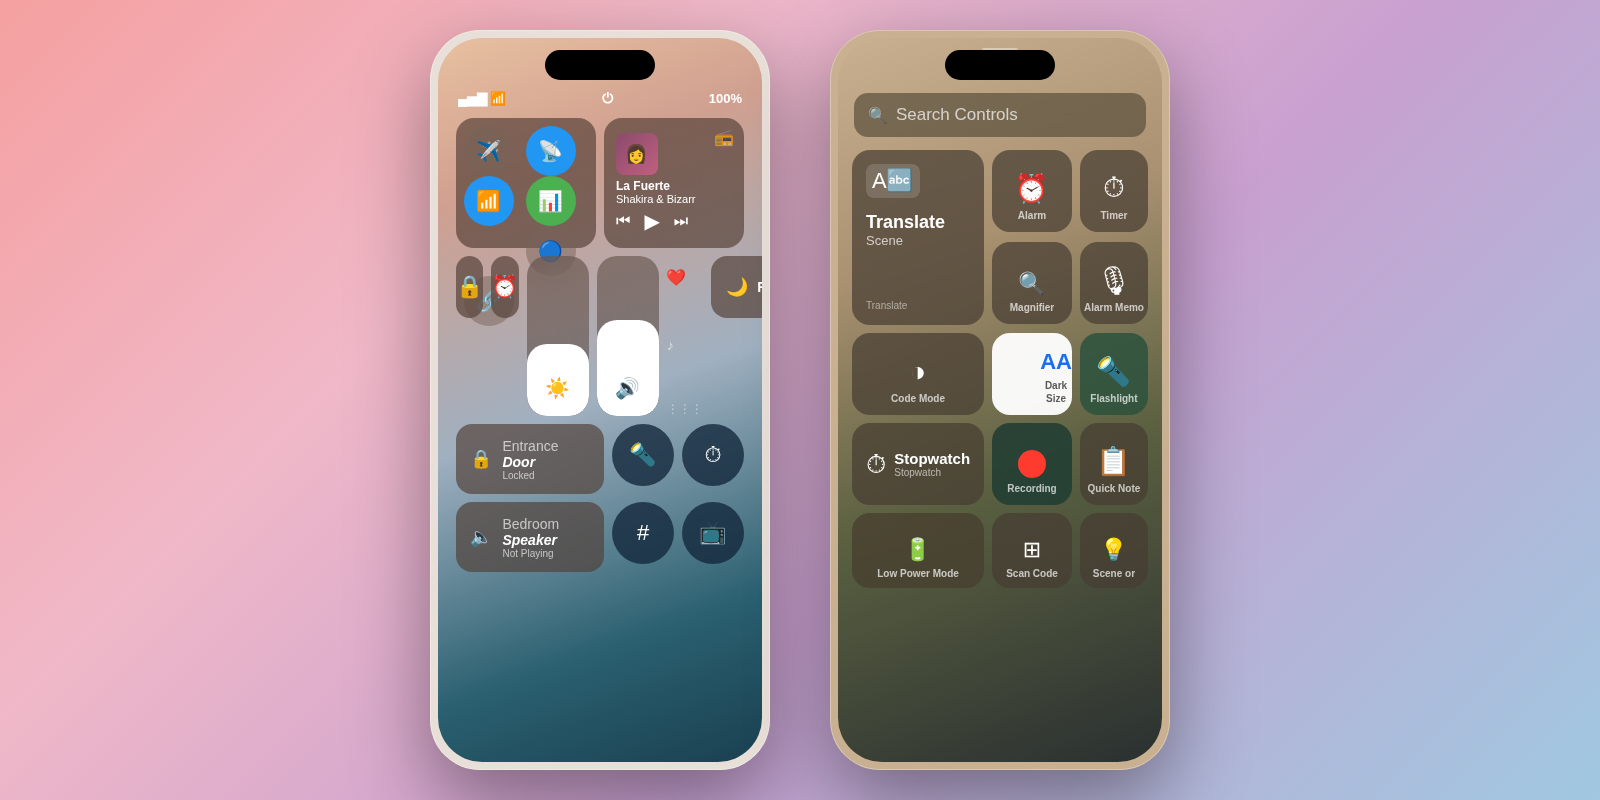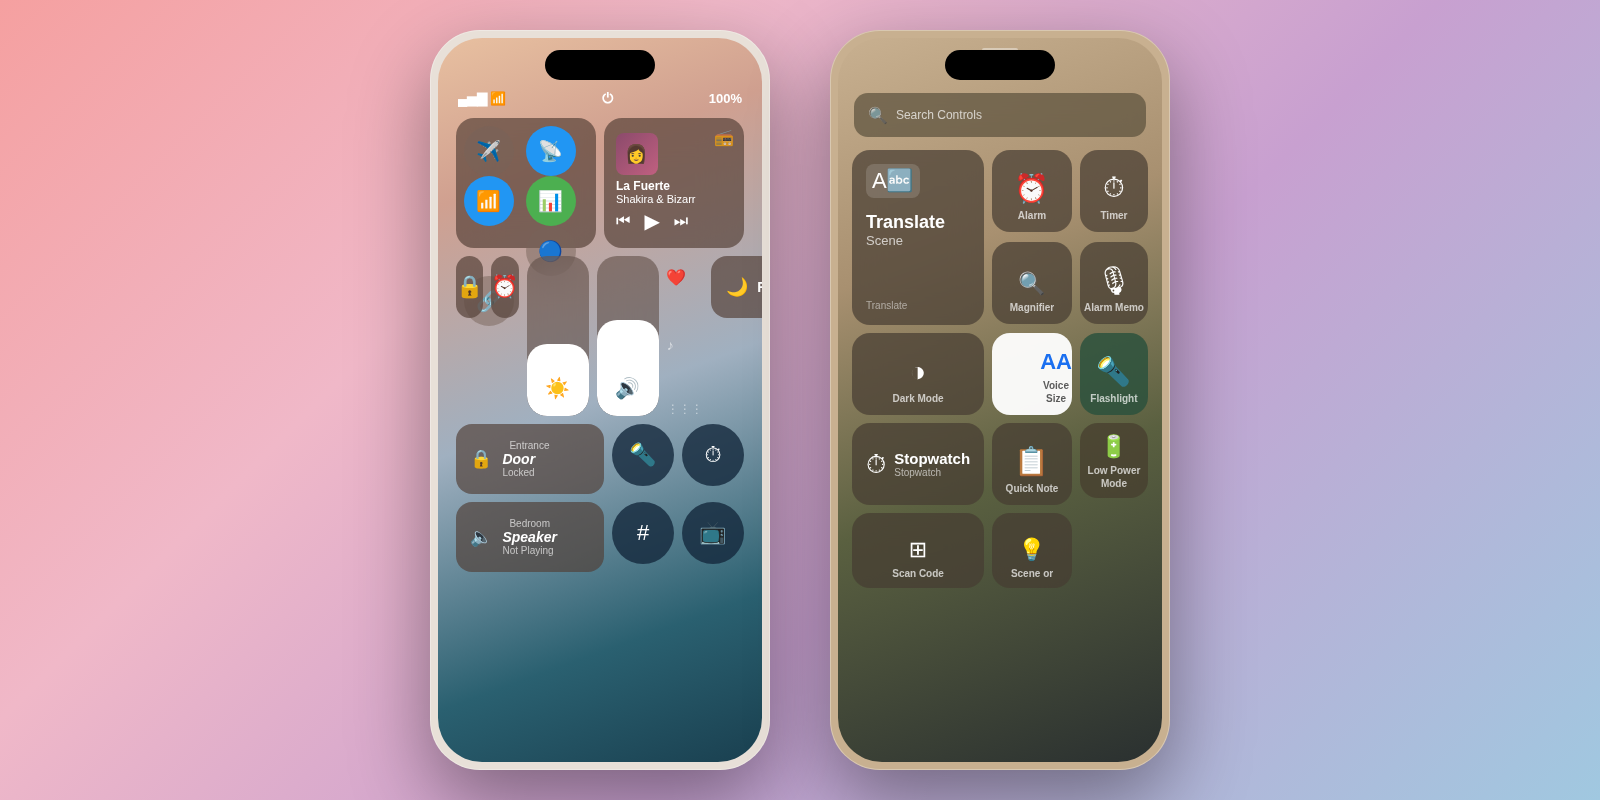--- a/index.html
+++ b/index.html
@@ -206,21 +206,21 @@
       height: 70px;
       border-radius: 16px;
       flex-direction: row;
       gap: 10px;
       padding: 0 14px;
       justify-content: flex-start;
       align-items: center;
     }
     .tile-icon { font-size: 18px; }
     .tile-labels { display: flex; flex-direction: column; align-items: flex-start; }
-    .tile-sub { font-size: 10px; color: rgba(255,255,255,0.65); margin-left: 7px; }
+    .tile-sub { font-size: 14px; color: rgba(255,255,255,0.65); }
     .tile-main { font-size: 14px; font-weight: 700; color: white; font-style: italic; }
     .tile-sub2 { font-size: 10px; color: rgba(255,255,255,0.65); }
 
     .dark-row {
       display: flex;
       gap: 8px;
     }
     .dark-btn {
       width: 62px;
       height: 62px;
@@ -436,21 +436,21 @@
 <div class="phone" style="background: #c8b090;">
   <div class="phone-inner">
     <div class="phone2-screen">
 
       <div class="phone2-drag-handle"></div>
 
       <div class="dynamic-island"></div>
 
       <div class="search-bar">
         <span>🔍</span>
-        <span style="color: rgba(255,255,255,0.7); font-size:12px;text-align:right;">Search Controls</span>
+        <span style="color: rgba(255,255,255,0.7); font-size:17px;text-align:right;">Search Controls</span>
       </div>
 
       <div class="controls-grid">
 
         <div class="ctrl-tile translate-tile" style="grid-row: span 2; height: 175px;">
           <div style="display:flex; gap:4px; margin-bottom:6px;">
             <span style="font-size:22px; color:white; background:rgba(255,255,255,0.15); border-radius:8px; padding:4px 6px;">A🔤</span>
           </div>
           <div>
             <div style="font-size:18px; font-weight:700; color:white;">Translate</div>
@@ -474,41 +474,45 @@
           <span class="ctrl-label">Magnifier</span>
         </div>
 
         <div class="ctrl-tile std-tile">
           <span class="ctrl-icon">🎙</span>
           <span class="ctrl-label">Alarm Memo</span>
         </div>
 
         <div class="ctrl-tile std-tile">
           <span class="ctrl-icon">◑</span>
-          <span class="ctrl-label">Dark Mode</span>
+          <span class="ctrl-label">Code Mode</span>
         </div>
 
         <div class="ctrl-tile std-tile textsize-tile">
           <span class="ctrl-icon" style="font-size:22px; font-weight:800; color:#1a6ff0;">AA</span>
-          <span class="ctrl-label" style="color:rgba(50,50,50,0.8);">Voice Size</span>
+          <span class="ctrl-label" style="color:rgba(50,50,50,0.8);">Dark Size</span>
         </div>
 
         <div class="ctrl-tile std-tile" style="background: rgba(40,80,60,0.8);">
           <span class="ctrl-icon">🔦</span>
           <span class="ctrl-label">Flashlight</span>
         </div>
 
         <div class="ctrl-tile" style="flex-direction:row; gap:8px; padding:0 14px; justify-content:flex-start; align-items:center; height:82px;">
           <span style="font-size:26px;">⏱</span>
           <div>
             <div style="font-size:15px; font-weight:700; color:white;">Stopwatch</div>
             <div style="font-size:10px; color:rgba(255,255,255,0.6);">Stopwatch</div>
           </div>
         </div>
 
+        <div class="ctrl-tile std-tile recording-tile">
+          <div class="rec-dot"></div>
+          <span class="ctrl-label">Recording</span>
+        </div>
 
         <div class="ctrl-tile std-tile">
           <span class="ctrl-icon">📋</span>
           <span class="ctrl-label">Quick Note</span>
         </div>
 
         <div class="ctrl-tile" style="height:75px; border-radius:18px; display:flex; flex-direction:column; align-items:center; justify-content:flex-end; padding-bottom:8px; background:rgba(70,60,45,0.7);">
           <span style="font-size:22px; margin-bottom:4px;">🔋</span>
           <span class="ctrl-label">Low Power Mode</span>
         </div>

